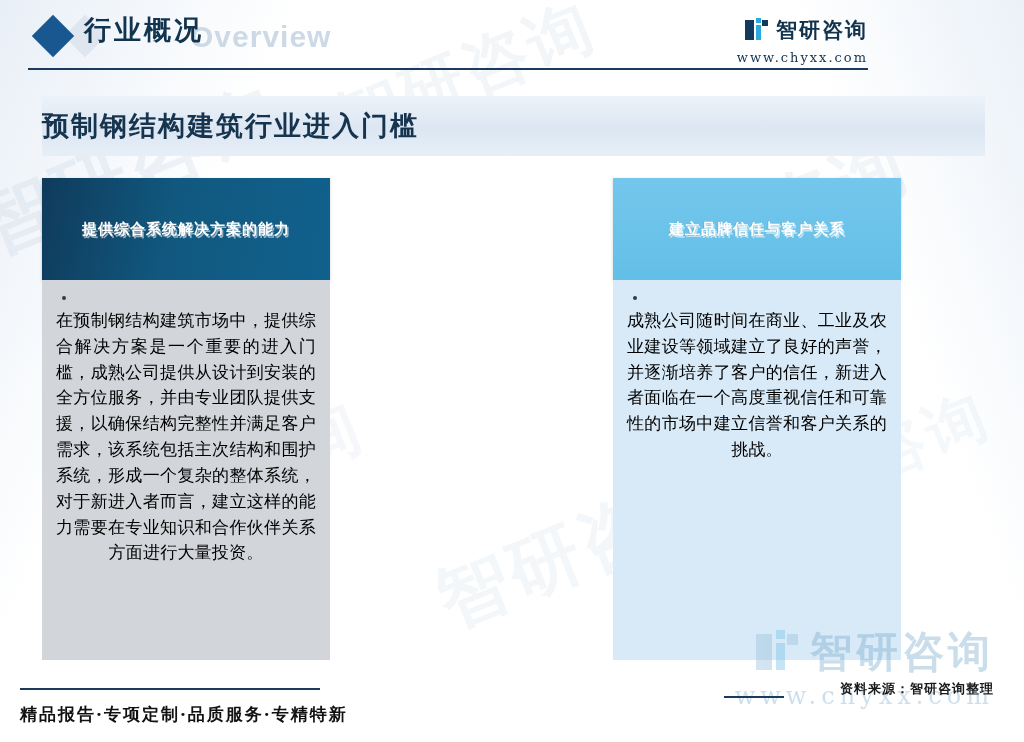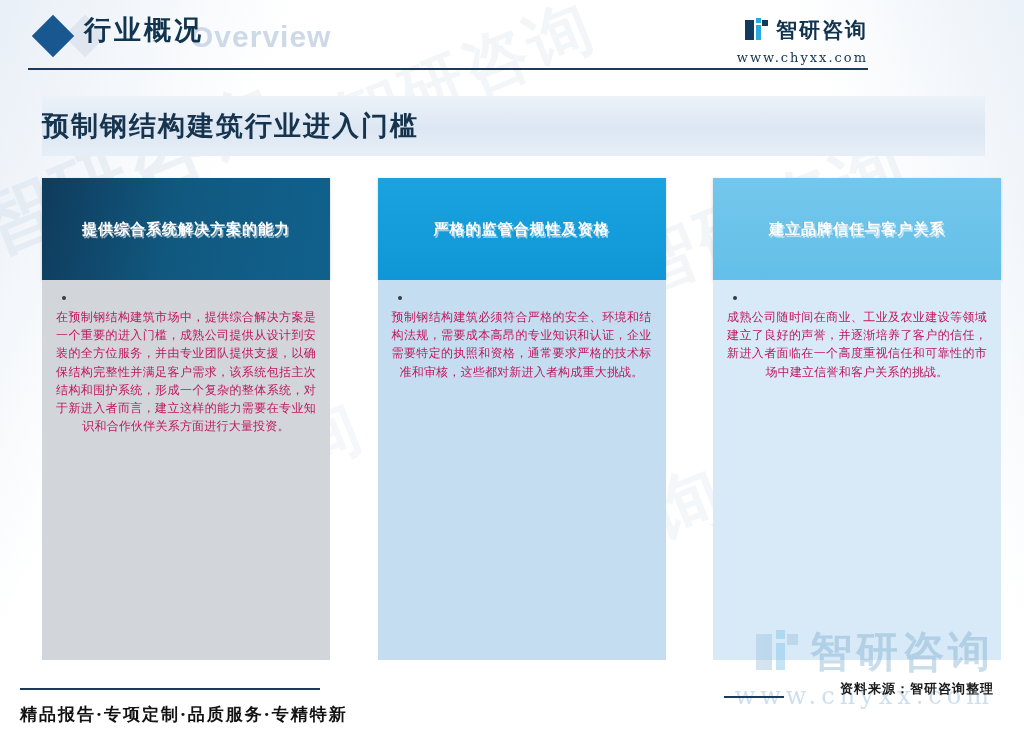--- a/index.html
+++ b/index.html
@@ -82,41 +82,41 @@
     position:absolute;left:42px;top:96px;width:943px;height:60px;
     background:linear-gradient(180deg,#ecf2f9 0%,#dce7f3 55%,#e7eef7 100%);
     display:flex;align-items:center;justify-content:flex-start;
   }
   #chart-title{
     font-size:27px;font-weight:bold;color:#16344e;letter-spacing:2px;
     font-family:"DejaVu Serif","Liberation Serif",serif;
   }
 
   
-  #cards{position:absolute;left:42px;top:178px;width:959px;height:482px;
+  #cards{position:absolute;left:42px;top:178px;width:859px;height:482px;
          display:flex;justify-content:space-between;}
   .card{width:288px;display:flex;flex-direction:column;}
   .card-head{
     height:102px;display:flex;align-items:center;justify-content:center;
     box-shadow:0 1px 3px rgba(0,0,0,0.18);
   }
   .card-head-label{
     font-size:15px;font-weight:bold;color:#ffffff;letter-spacing:1px;
     text-shadow:1.5px 1.5px 0 rgba(255,255,255,0.55), -0.5px -0.5px 0 rgba(0,0,0,0.18);
     text-align:center;padding:0 8px;
   }
   .card-body{
     flex:1 1 auto;padding:10px 14px 12px 14px;position:relative;
   }
   .bullet{
     width:4px;height:4px;border-radius:50%;background:#3a3a3a;
     margin:6px 0 8px 6px;
   }
   .card-text{
-    font-size:12px;line-height:1.52;color:#be185d;
+    font-size:17px;line-height:1.52;color:#000000;
     text-align:justify;text-align-last:center;
     letter-spacing:0.2px;
     font-family:"DejaVu Sans","Liberation Sans",sans-serif;
   }
 
   
   #card-1 .card-head{background:linear-gradient(100deg,#0f3b5c 0%,#11587f 45%,#10618d 100%);}
   #card-1 .card-body{background:#d2d5da;}
   #card-2 .card-head{background:linear-gradient(180deg,#1ba3e0 0%,#0e96d6 100%);}
   #card-2 .card-body{background:#c5ddf0;}
@@ -195,29 +195,20 @@
     <div class="card" id="card-1">
       <div class="card-head">
         <span class="card-head-label">提供综合系统解决方案的能力</span>
       </div>
       <div class="card-body">
         <div class="bullet"></div>
         <div class="card-text">在预制钢结构建筑市场中，提供综合解决方案是一个重要的进入门槛，成熟公司提供从设计到安装的全方位服务，并由专业团队提供支援，以确保结构完整性并满足客户需求，该系统包括主次结构和围护系统，形成一个复杂的整体系统，对于新进入者而言，建立这样的能力需要在专业知识和合作伙伴关系方面进行大量投资。</div>
       </div>
     </div>
 
-    <div class="card" id="card-2">
-      <div class="card-head">
-        <span class="card-head-label">严格的监管合规性及资格</span>
-      </div>
-      <div class="card-body">
-        <div class="bullet"></div>
-        <div class="card-text">预制钢结构建筑必须符合严格的安全、环境和结构法规，需要成本高昂的专业知识和认证，企业需要特定的执照和资格，通常要求严格的技术标准和审核，这些都对新进入者构成重大挑战。</div>
-      </div>
-    </div>
 
     <div class="card" id="card-3">
       <div class="card-head">
         <span class="card-head-label">建立品牌信任与客户关系</span>
       </div>
       <div class="card-body">
         <div class="bullet"></div>
         <div class="card-text">成熟公司随时间在商业、工业及农业建设等领域建立了良好的声誉，并逐渐培养了客户的信任，新进入者面临在一个高度重视信任和可靠性的市场中建立信誉和客户关系的挑战。</div>
       </div>
     </div>

